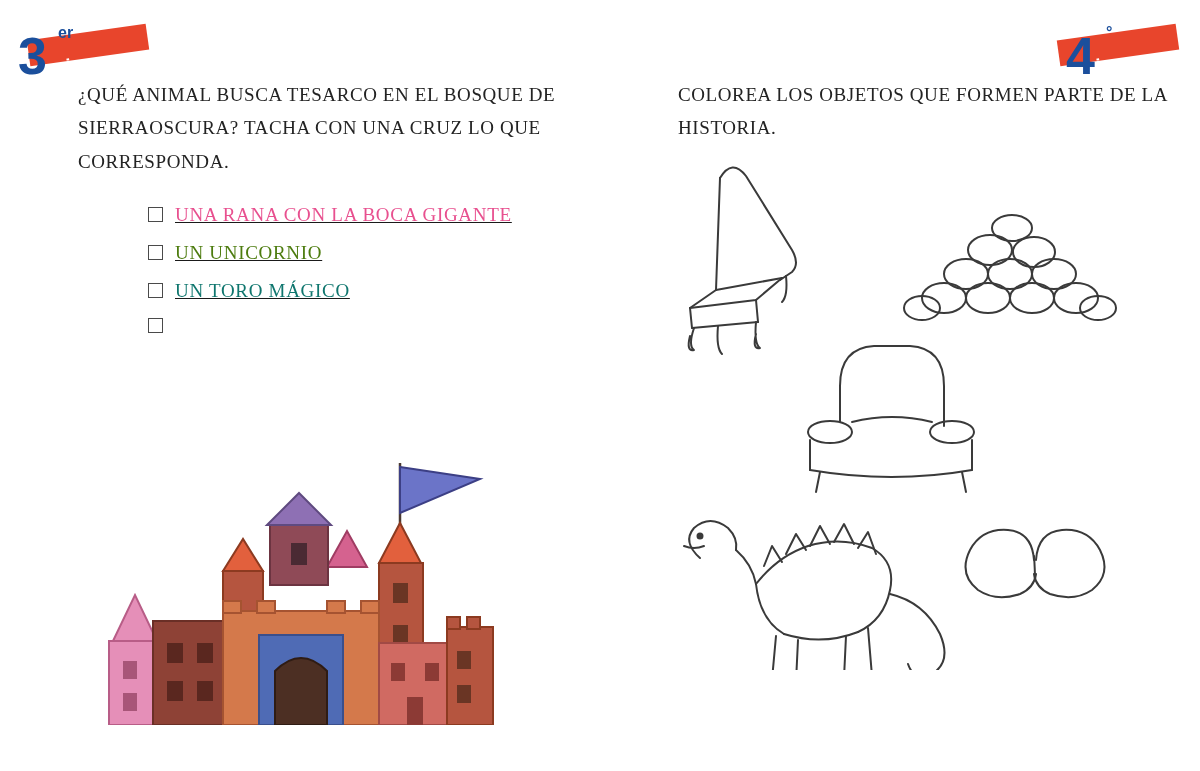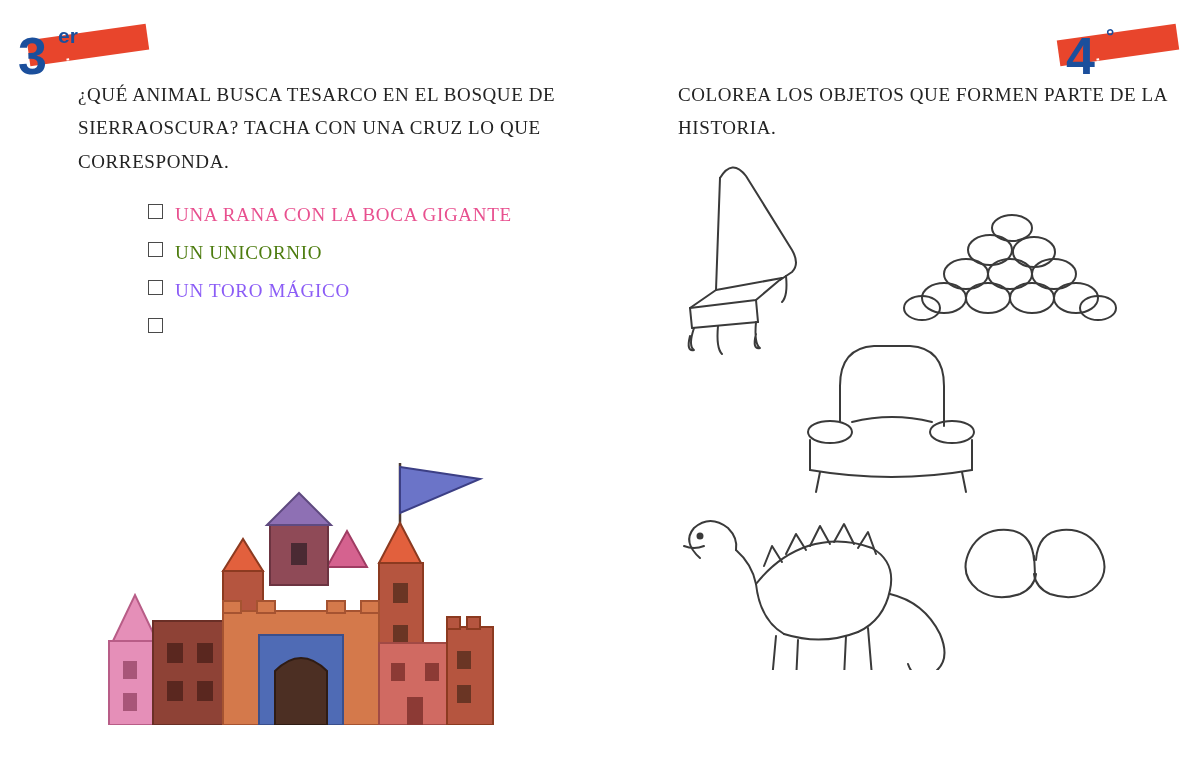--- a/index.html
+++ b/index.html
@@ -48,21 +48,21 @@
     color: #1b4f9c;
     line-height: 1;
     letter-spacing: -2px;
   }
   .badge-left .num { left: 12px; top: 20px; }
   .badge-right .num { left: 22px; top: 20px; }
   .badge .sup {
     position: absolute;
     font-family: "Liberation Sans", sans-serif;
     font-weight: bold;
-    font-size: 21px;
+    font-size: 16px;
     color: #1b4f9c;
     text-align: center;
   }
   .badge-left .sup { left: 52px; top: 14px; }
   .badge-right .sup { left: 62px; top: 14px; }
   .badge .word {
     position: absolute;
     font-family: "Liberation Sans", sans-serif;
     font-weight: bold;
     font-size: 19px;
@@ -95,21 +95,23 @@
     text-transform: uppercase;
   }
 
   
   .options {
     margin-top: 26px;
     padding-left: 70px;
   }
   .option-row {
     display: flex;
+    align-items: center;
     margin-bottom: 16px;
+    text-decoration: underline;
   }
   .checkbox {
     width: 13px;
     height: 13px;
     border: 1.4px solid #4a4a4a;
     margin-right: 12px;
     flex: 0 0 auto;
     background: #fff;
   }
   .option-label {
@@ -154,21 +156,21 @@
       <div class="option-row">
         <span class="checkbox"></span>
         <span class="option-label" style="color: rgb(232, 80, 143);">UNA RANA CON LA BOCA GIGANTE</span>
       </div>
       <div class="option-row">
         <span class="checkbox"></span>
         <span class="option-label" style="color: #4d7c0f;">UN UNICORNIO</span>
       </div>
       <div class="option-row">
         <span class="checkbox"></span>
-        <span class="option-label" style="color: #8b5cf6;">UN TORO MÁGICO</span>
+        <span class="option-label" style="color: #0f766e;">UN TORO MÁGICO</span>
       </div>
       <div class="option-row">
         <span class="checkbox"></span>
       </div>
     </div>
 </div>
 
 <div class="castle">
   <svg width="420" height="270" viewBox="0 0 420 270" xmlns="http://www.w3.org/2000/svg">
 

